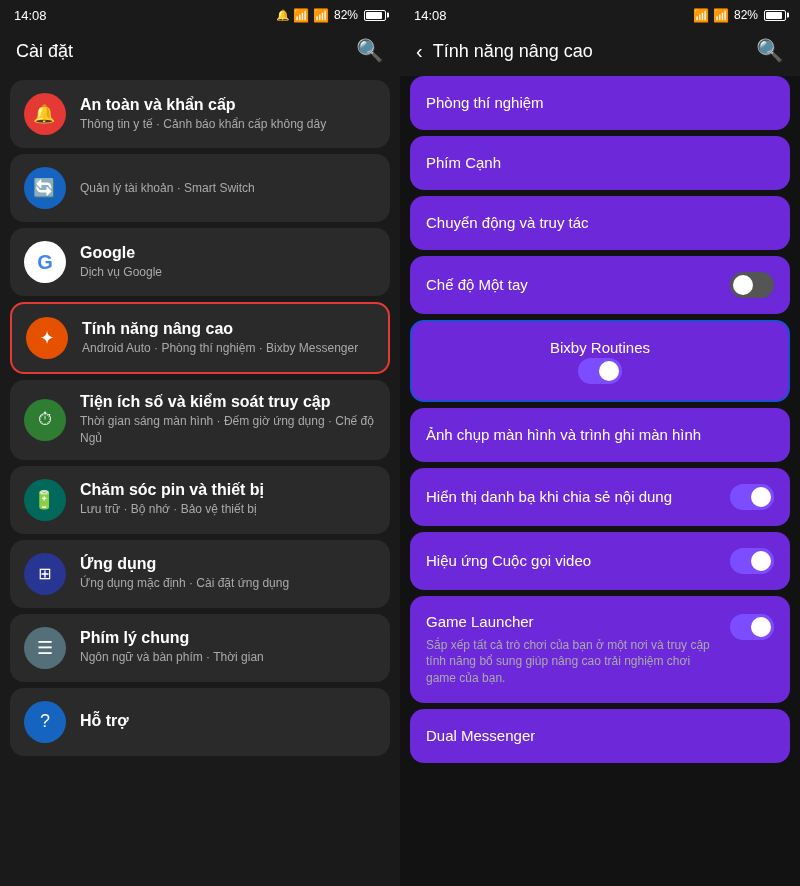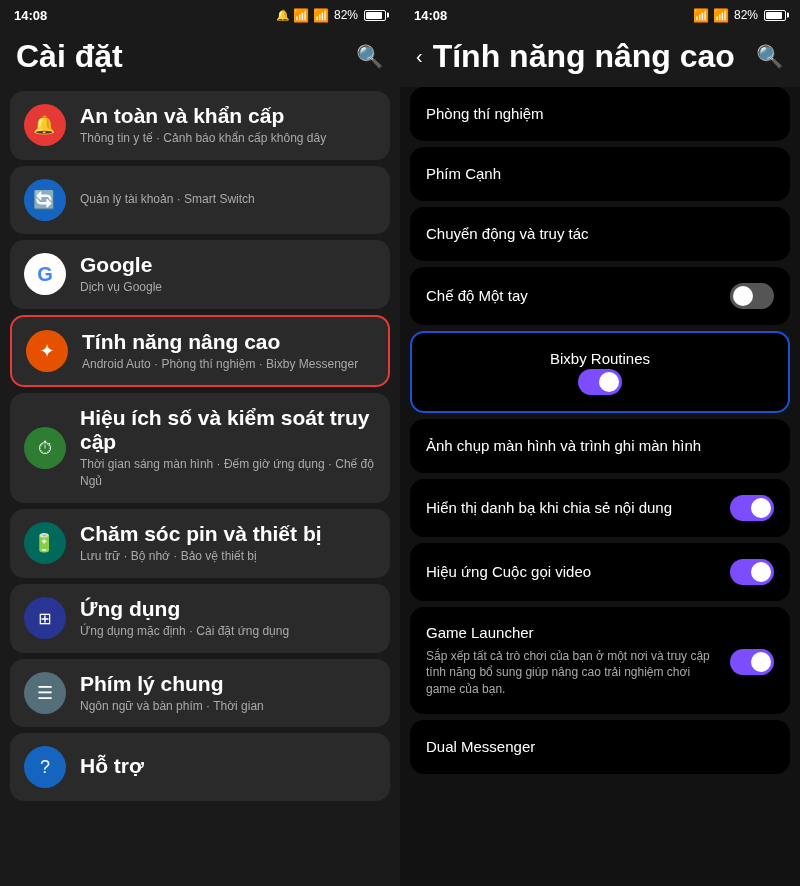--- a/index.html
+++ b/index.html
@@ -25,21 +25,21 @@
     .status-bar {
       display: flex;
       justify-content: space-between;
       align-items: center;
       padding: 6px 14px 4px;
       background: #1a1a1a;
       height: 28px;
     }
     .status-time {
       font-size: 13px;
-      font-weight: 700;
+      font-weight: 400;
       color: #fff;
     }
     .status-icons {
       display: flex;
       align-items: center;
       gap: 4px;
       font-size: 11px;
       color: #fff;
     }
     .battery-bar {
@@ -73,22 +73,22 @@
     }
 
     .header {
       display: flex;
       align-items: center;
       padding: 10px 16px 12px;
       background: #1a1a1a;
       gap: 10px;
     }
     .header-title {
-      font-size: 32px;
-      font-weight: 700;
+      font-size: 18px;
+      font-weight: 400;
       color: #fff;
       flex: 1;
     }
     .header-back {
       font-size: 22px;
       color: #fff;
       cursor: pointer;
     }
     .header-search {
       font-size: 22px;
@@ -132,21 +132,21 @@
     .icon-red { background: #e53935; }
     .icon-blue { background: #1565c0; }
     .icon-orange { background: #e65100; }
     .icon-green { background: #2e7d32; }
     .icon-teal { background: #00695c; }
     .icon-indigo { background: #283593; }
     .icon-gray { background: #546e7a; }
 
     .item-text { flex: 1; }
     .item-title {
-      font-size: 21px;
+      font-size: 16px;
       font-weight: 600;
       color: #fff;
       margin-bottom: 2px;
     }
     .item-subtitle {
       font-size: 12px;
       color: #aaa;
       line-height: 1.4;
     }
 
@@ -159,21 +159,21 @@
       flex: 1;
       overflow-y: auto;
       padding: 0 10px;
       scrollbar-width: none;
     }
     .advanced-list::-webkit-scrollbar { display: none; }
 
     .adv-item {
       display: flex;
       align-items: center;
-      background: #000000;
+      background: #6d28d9;
       border-radius: 14px;
       padding: 16px 16px;
       margin-bottom: 6px;
       cursor: pointer;
       min-height: 54px;
     }
     .adv-item.highlighted {
       border: 2px solid #1d4ed8;
       flex-direction: column;
     }
@@ -271,21 +271,21 @@
         <div class="item-title">Tính năng nâng cao</div>
         <div class="item-subtitle">Android Auto · Phòng thí nghiệm · Bixby Messenger</div>
       </div>
     </div>
 
     <div class="settings-item">
       <div class="icon-circle icon-green">
         <span style="font-size:18px;color:#fff;">⏱</span>
       </div>
       <div class="item-text">
-        <div class="item-title">Hiệu ích số và kiểm soát truy cập</div>
+        <div class="item-title">Tiện ích số và kiểm soát truy cập</div>
         <div class="item-subtitle">Thời gian sáng màn hình · Đếm giờ ứng dụng · Chế độ Ngủ</div>
       </div>
     </div>
 
     <div class="settings-item">
       <div class="icon-circle icon-teal">
         <span style="font-size:18px;color:#fff;">🔋</span>
       </div>
       <div class="item-text">
         <div class="item-title">Chăm sóc pin và thiết bị</div>
@@ -384,21 +384,21 @@
       </div>
     </div>
 
     <div class="adv-item">
       <span class="adv-item-text">Hiệu ứng Cuộc gọi video</span>
       <div class="toggle toggle-on">
         <div class="toggle-knob"></div>
       </div>
     </div>
 
-    <div class="adv-item" style="align-items:center; ">
+    <div class="adv-item" style="align-items:flex-start; ">
       <div class="adv-item-text">
         <div style="font-size:15px;color:#fff;margin-bottom:4px;">Game Launcher</div>
         <div style="font-size:12px;color:#aaa;line-height:1.4;">Sắp xếp tất cả trò chơi của bạn ở một nơi và truy cập tính năng bổ sung giúp nâng cao trải nghiệm chơi game của bạn.</div>
       </div>
       <div class="toggle toggle-on" style="margin-top:2px; flex-shrink:0; margin-left:10px;">
         <div class="toggle-knob"></div>
       </div>
     </div>
 
     <div class="adv-item">

